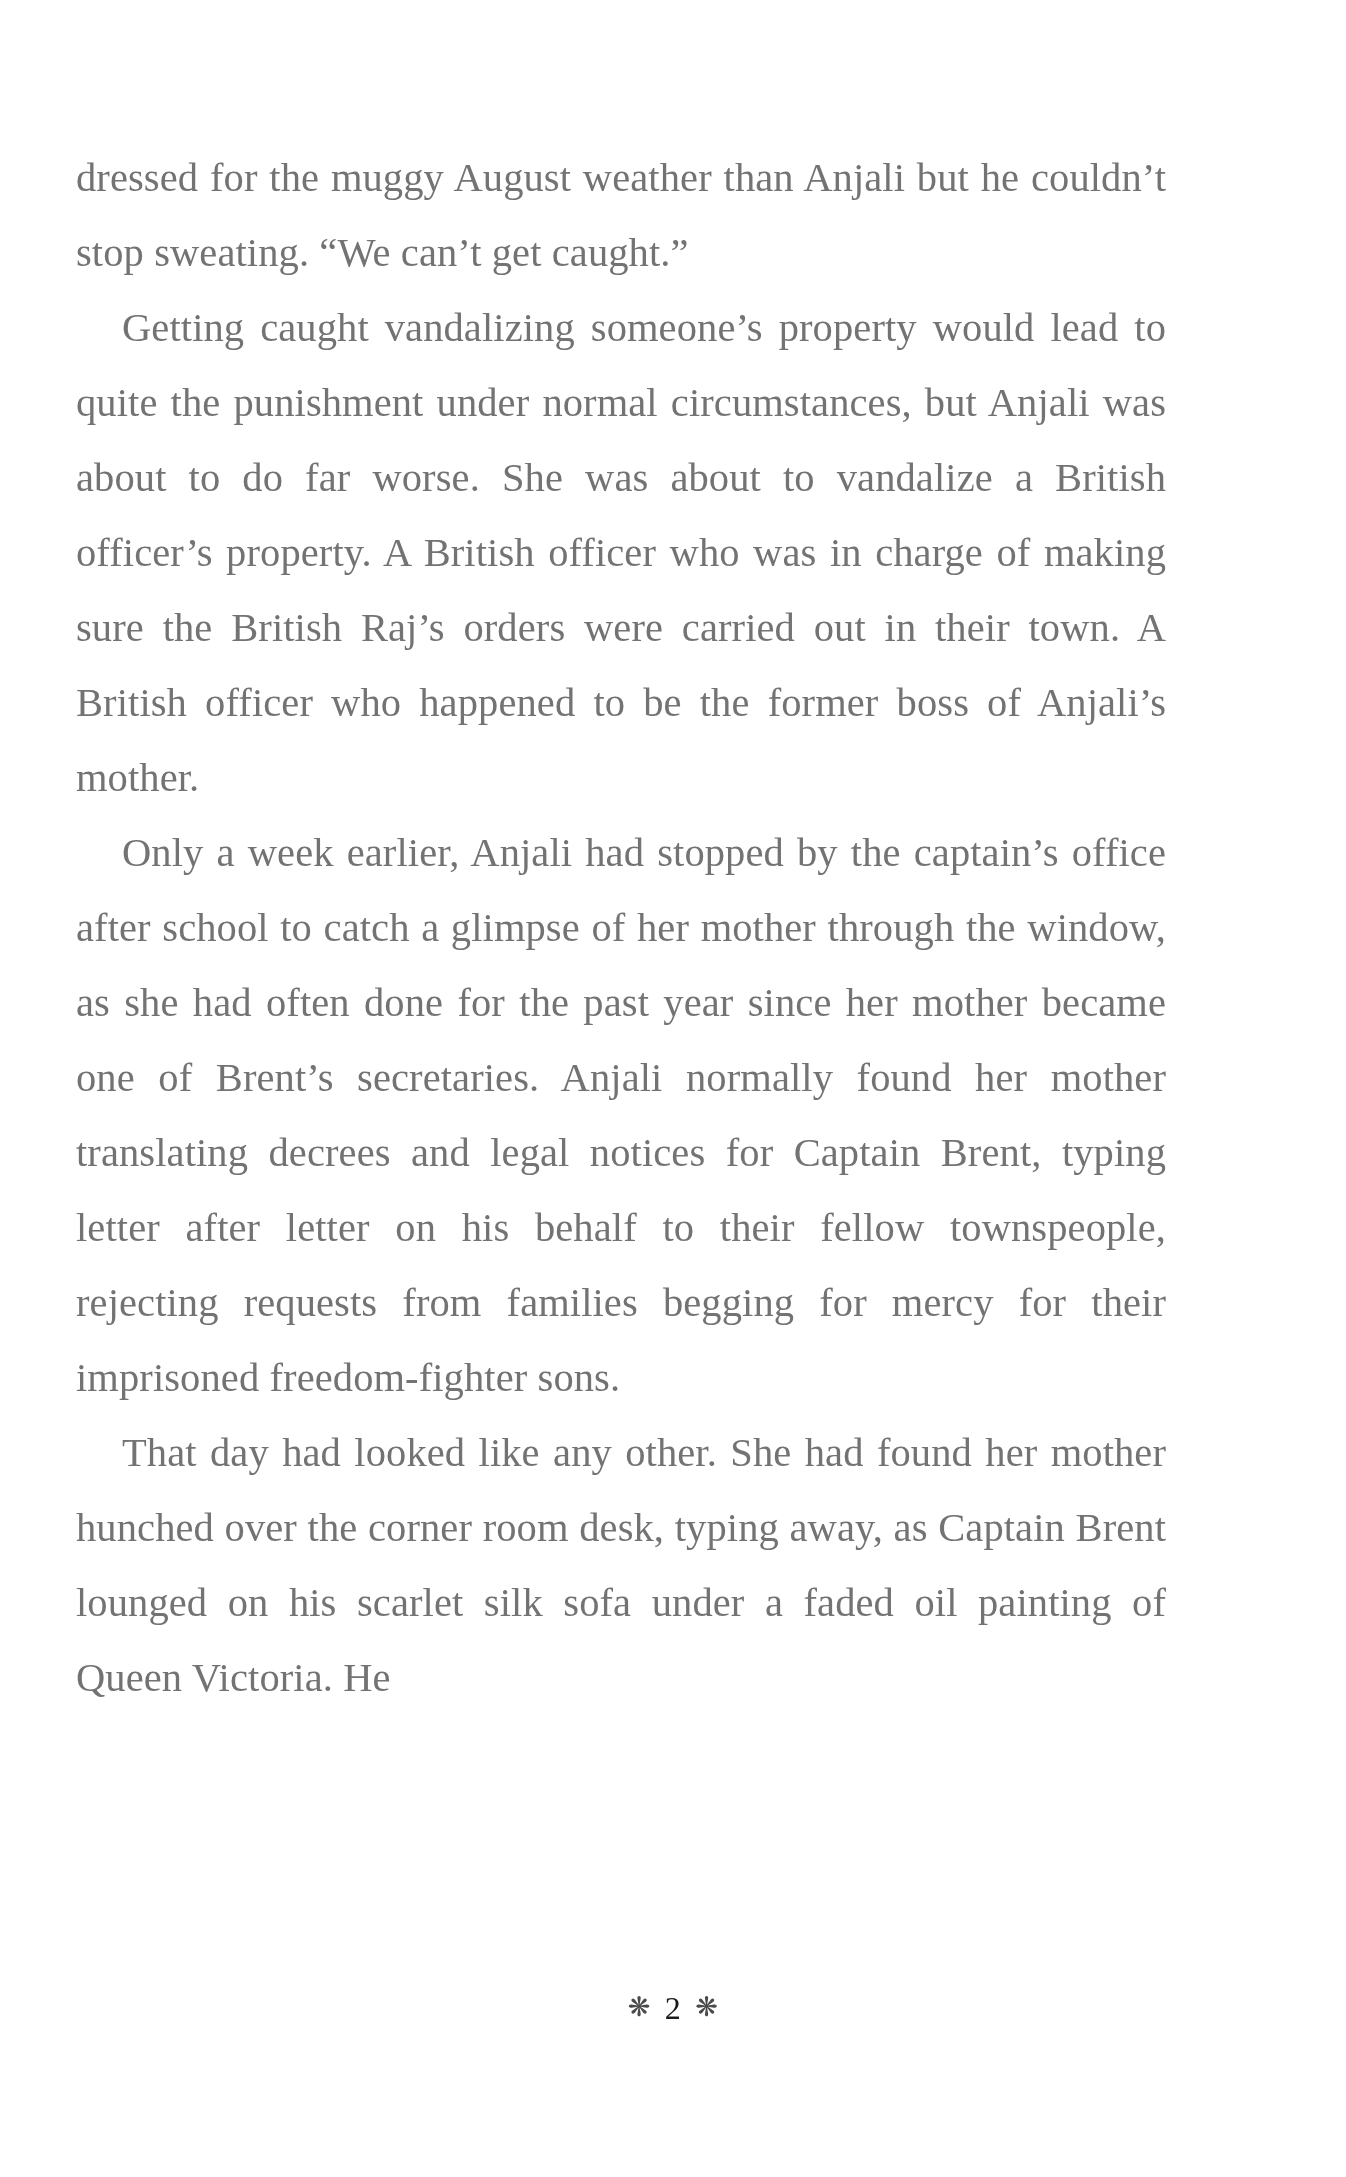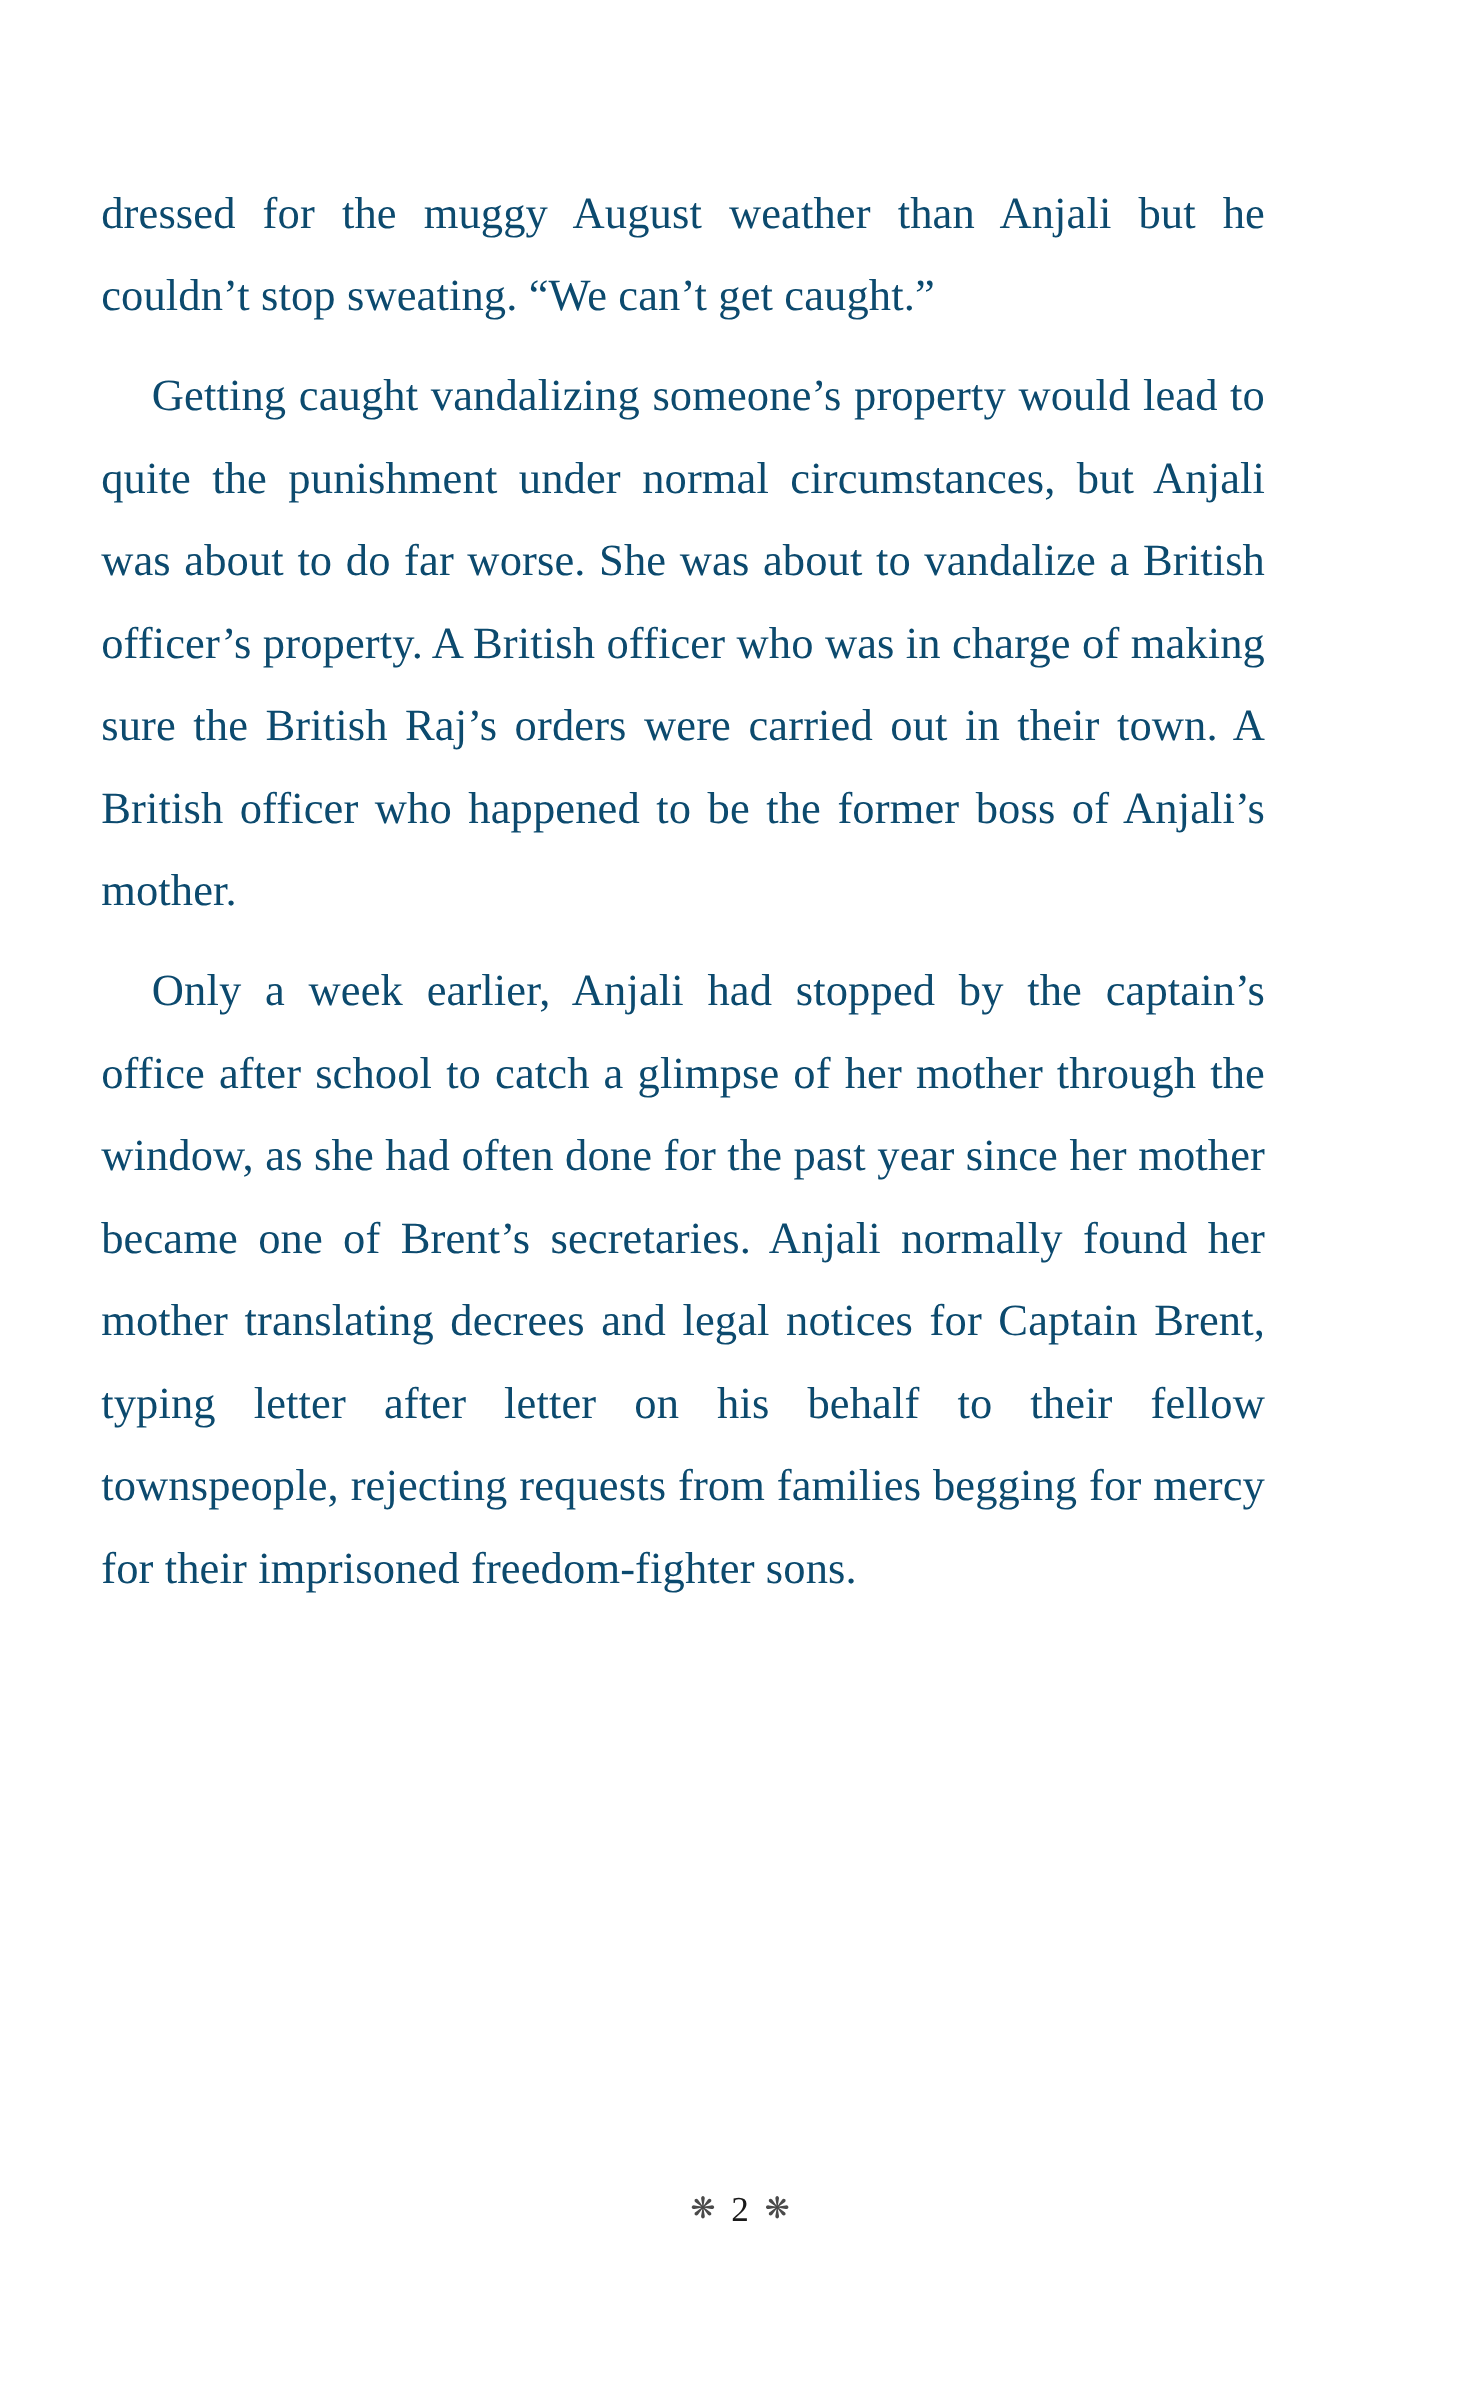--- a/index.html
+++ b/index.html
@@ -20,26 +20,26 @@
     background: #ffffff;
     box-sizing: border-box;
   }
   .text-column {
     position: absolute;
     left: 76px;
     top: 140px;
     width: 1090px;
   }
   p.para {
-    margin: 16px;
+    margin: 0;
     font-size: 40.5px;
     line-height: 75px;
     text-align: justify;
     text-justify: inter-word;
-    color: #0c4a6e;
+    color: #737373;
     letter-spacing: 0.1px;
   }
   p.para.indent {
     text-indent: 46px;
   }
   
   .footer {
     position: absolute;
     left: 0;
     top: 1990px;
@@ -69,20 +69,21 @@
 </style>
 </head>
 <body>
 
 <div class="page">
 
   <div class="text-column">
     <p class="para">dressed for the muggy August weather than Anjali but he couldn’t stop sweating. “We can’t get caught.”</p>
     <p class="para indent">Getting caught vandalizing someone’s property would lead to quite the punishment under normal circumstances, but Anjali was about to do far worse. She was about to vandalize a British officer’s property. A British officer who was in charge of making sure the British Raj’s orders were carried out in their town. A British officer who happened to be the former boss of Anjali’s mother.</p>
     <p class="para indent">Only a week earlier, Anjali had stopped by the captain’s office after school to catch a glimpse of her mother through the window, as she had often done for the past year since her mother became one of Brent’s secretaries. Anjali normally found her mother translating decrees and legal notices for Captain Brent, typing letter after letter on his behalf to their fellow townspeople, rejecting requests from families begging for mercy for their imprisoned freedom-fighter sons.</p>
+    <p class="para indent">That day had looked like any other. She had found her mother hunched over the corner room desk, typing away, as Captain Brent lounged on his scarlet silk sofa under a faded oil painting of Queen Victoria. He</p>
   </div>
 
   <div class="footer">
     <div class="folio">
       <span class="orn">❋</span>
       <span class="num">2</span>
       <span class="orn">❋</span>
     </div>
   </div>
 

